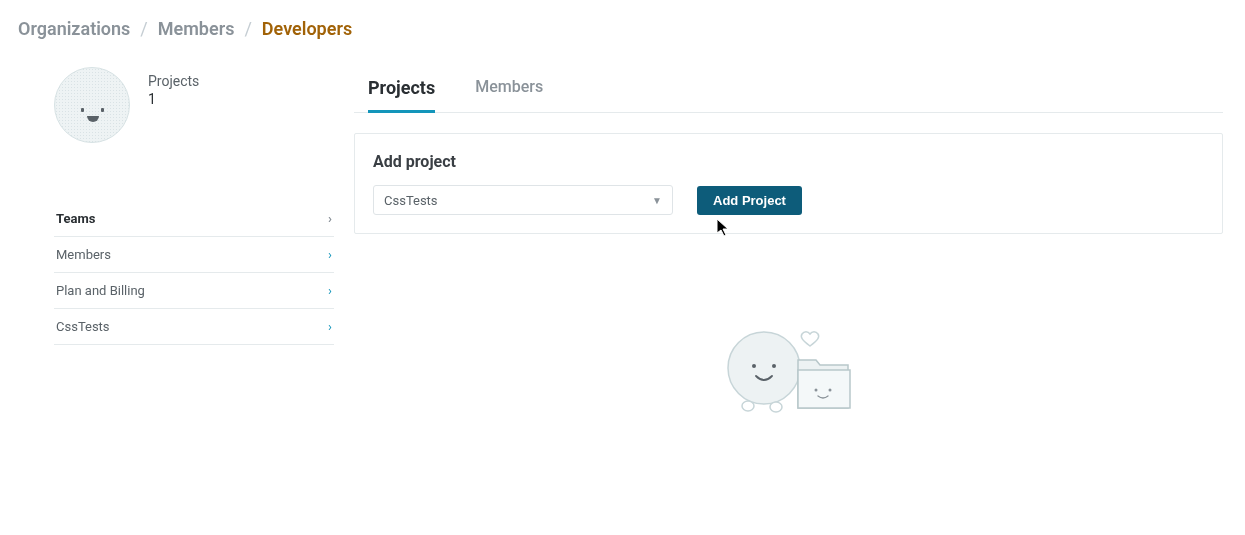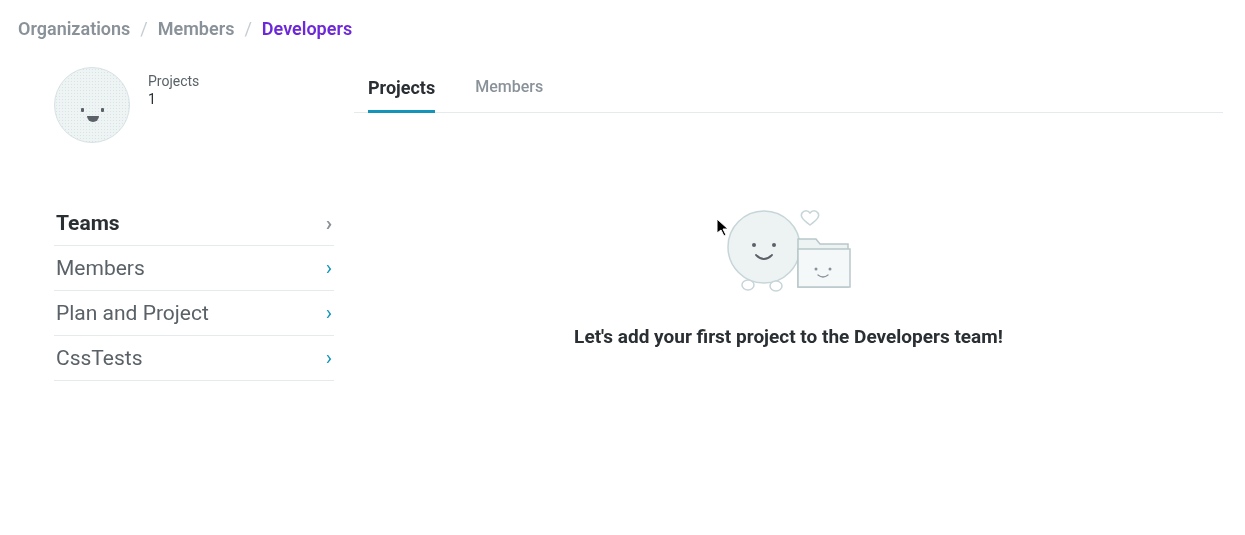--- a/index.html
+++ b/index.html
@@ -20,21 +20,21 @@
   .breadcrumb {
     display: flex;
     align-items: center;
     gap: 10px;
     font-size: 18px;
     font-weight: 600;
     margin-bottom: 28px;
   }
   .breadcrumb .crumb-link { color: #8a9299; cursor: pointer; }
   .breadcrumb .sep { color: #c5cdd3; font-weight: 400; }
-  .breadcrumb .current { color: #6d28d9; }
+  .breadcrumb .current { color: #a16207; }
   .columns { display: flex; margin-left: 36px; }
   .sidebar { width: 300px; flex-shrink: 0; padding-right: 20px; }
   .avatar-row { display: flex; align-items: flex-start; gap: 18px; }
   .avatar {
     width: 76px; height: 76px; border-radius: 50%;
     background: #eef3f4;
     border: 1px solid #d7e2e4;
     position: relative;
     background-image: radial-gradient(#d9e2e5 0.5px, transparent 0.5px);
     background-size: 3px 3px;
@@ -50,21 +50,21 @@
     background: #5a6268;
   }
   .avatar-meta { padding-top: 6px; }
   .avatar-meta .lbl { font-size: 14px; color: #5a6268; }
   .avatar-meta .val { font-size: 14px; color: #2a2f33; margin-top: 2px; }
   .nav { margin-top: 58px; }
   .nav-item {
     display: flex; justify-content: space-between; align-items: center;
     padding: 10px 2px;
     border-bottom: 1px solid #e5eaec;
-    font-size: 21px;
+    font-size: 13px;
     color: #5a6268;
     cursor: pointer;
   }
   .nav-item.active { color: #2a2f33; font-weight: 700; }
   .nav-item .chev { color: #8a9299; }
   .nav-item:not(.active) .chev { color: #1395ba; }
   .main { flex: 1; padding-right: 22px; }
   .tabs {
     display: flex; gap: 40px;
     border-bottom: 1px solid #e5eaec;
@@ -160,36 +160,46 @@
       <div class="nav">
         <div class="nav-item active">
           <span>Teams</span>
           <span class="chev">›</span>
         </div>
         <div class="nav-item">
           <span>Members</span>
           <span class="chev">›</span>
         </div>
         <div class="nav-item">
-          <span>Plan and Project</span>
+          <span>Plan and Billing</span>
           <span class="chev">›</span>
         </div>
         <div class="nav-item">
           <span>CssTests</span>
           <span class="chev">›</span>
         </div>
       </div>
     </div>
 
     <div class="main">
       <div class="tabs">
         <div class="tab active">Projects</div>
         <div class="tab">Members</div>
       </div>
 
+      <div class="panel">
+        <div class="panel-title">Add project</div>
+        <div class="panel-row">
+          <div class="select">
+            <span>CssTests</span>
+            <span class="caret">▼</span>
+          </div>
+          <button class="btn">Add Project</button>
+        </div>
+      </div>
 
       <div class="empty">
         <div class="empty-illustration">
           <svg width="150" height="100" viewBox="0 0 150 100">
 
             <path d="M104 16 c-2 -3 -6 -3 -8 0 c-2 -3 -6 -3 -8 0 c-2 3 0 6 8 12 c8 -6 10 -9 8 -12 z" fill="none" stroke="#c7d5d8" stroke-width="1.5"></path>
 
             <circle cx="50" cy="50" r="36" fill="#edf2f3" stroke="#c7d5d8" stroke-width="1.5"></circle>
             <circle cx="40" cy="48" r="2" fill="#5a6268"></circle>
             <circle cx="60" cy="48" r="2" fill="#5a6268"></circle>
@@ -198,21 +208,20 @@
             <ellipse cx="34" cy="88" rx="6" ry="5" fill="#fff" stroke="#c7d5d8" stroke-width="1.5"></ellipse>
             <ellipse cx="62" cy="89" rx="6" ry="5" fill="#fff" stroke="#c7d5d8" stroke-width="1.5"></ellipse>
 
             <path d="M84 42 h18 l4 5 h28 v43 h-50 z" fill="#edf2f3" stroke="#b8c7ca" stroke-width="1.5"></path>
             <rect x="84" y="52" width="52" height="38" fill="#f4f8f9" stroke="#b8c7ca" stroke-width="1.5"></rect>
             <circle cx="102" cy="72" r="1.5" fill="#8a9299"></circle>
             <circle cx="116" cy="72" r="1.5" fill="#8a9299"></circle>
             <path d="M104 78 q5 4 10 0" fill="none" stroke="#8a9299" stroke-width="1.3" stroke-linecap="round"></path>
           </svg>
         </div>
-        <div class="empty-title">Let's add your first project to the Developers team!</div>
       </div>
     </div>
   </div>
 </div>
 
 <svg class="cursor" width="16" height="20" viewBox="0 0 16 20">
   <path d="M1 1 L1 15 L5 12 L8 18 L10 17 L7 11 L12 11 Z" fill="#000" stroke="#fff" stroke-width="1"></path>
 </svg>
 
 </body></html>

